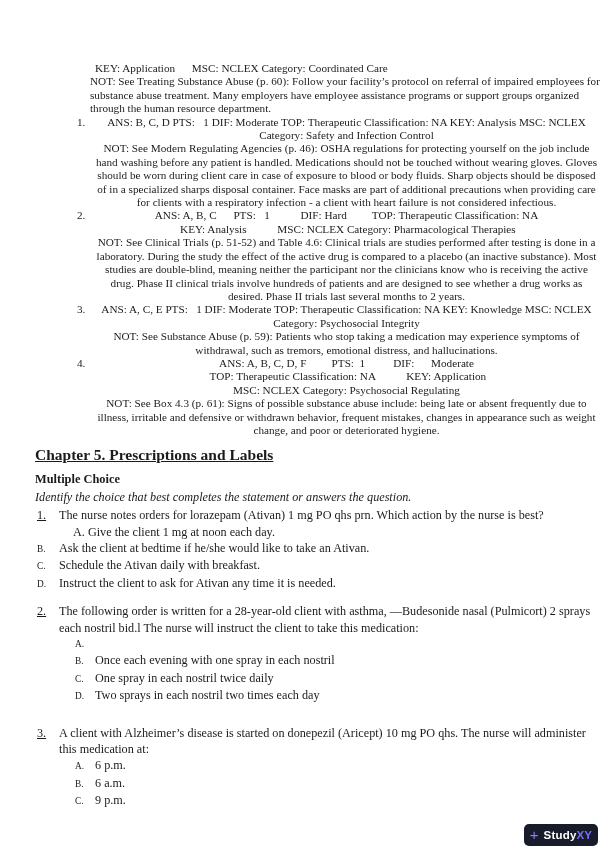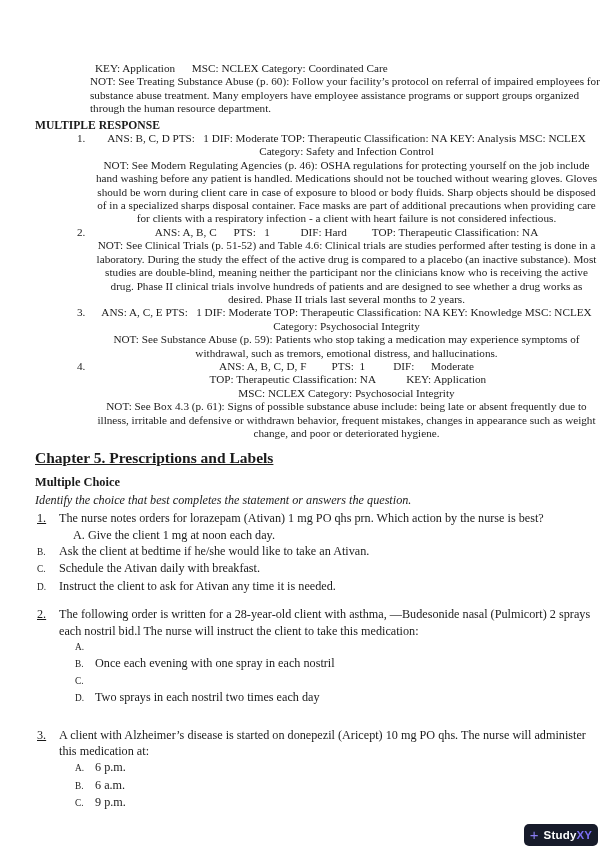--- a/index.html
+++ b/index.html
@@ -57,52 +57,52 @@
   .badge .wordmark { display:inline-flex; font-weight:bold; font-size:11.5px; letter-spacing:0.2px; }
 </style>
 </head>
 <body>
 
 <div class="page">
 
   <section class="ak">
     <div class="pre ak-keyline">KEY: Application      MSC: NCLEX Category: Coordinated Care</div>
     <div class="pre ak-not-top">NOT: See Treating Substance Abuse (p. 60): Follow your facility’s protocol on referral of impaired employees for substance abuse treatment. Many employers have employee assistance programs or support groups organized through the human resource department.</div>
-    <h2 class="ak-heading">MULTIPLE RESPONSE</h2>
 
     <div class="ak-item">
       <span class="ak-num">1.</span>
       <div class="ak-body">
         <div class="pre">ANS: B, C, D PTS:   1 DIF: Moderate TOP: Therapeutic Classification: NA KEY: Analysis MSC: NCLEX Category: Safety and Infection Control</div>
         <div class="pre">NOT: See Modern Regulating Agencies (p. 46): OSHA regulations for protecting yourself on the job include hand washing before any patient is handled. Medications should not be touched without wearing gloves. Gloves should be worn during client care in case of exposure to blood or body fluids. Sharp objects should be disposed of in a specialized sharps disposal container. Face masks are part of additional precautions when providing care for clients with a respiratory infection - a client with heart failure is not considered infectious.</div>
       </div>
     </div>
 
     <div class="ak-item">
       <span class="ak-num">2.</span>
       <div class="ak-body">
         <div class="pre">ANS: A, B, C      PTS:   1           DIF: Hard         TOP: Therapeutic Classification: NA</div>
+        <div class="pre"> KEY: Analysis           MSC: NCLEX Category: Pharmacological Therapies</div>
         <div class="pre">NOT: See Clinical Trials (p. 51-52) and Table 4.6: Clinical trials are studies performed after testing is done in a laboratory. During the study the effect of the active drug is compared to a placebo (an inactive substance). Most studies are double-blind, meaning neither the participant nor the clinicians know who is receiving the active drug. Phase II clinical trials involve hundreds of patients and are designed to see whether a drug works as desired. Phase II trials last several months to 2 years.</div>
       </div>
     </div>
 
     <div class="ak-item">
       <span class="ak-num">3.</span>
       <div class="ak-body">
         <div class="pre">ANS: A, C, E PTS:   1 DIF: Moderate TOP: Therapeutic Classification: NA KEY: Knowledge MSC: NCLEX Category: Psychosocial Integrity</div>
         <div class="pre">NOT: See Substance Abuse (p. 59): Patients who stop taking a medication may experience symptoms of withdrawal, such as tremors, emotional distress, and hallucinations.</div>
       </div>
     </div>
 
     <div class="ak-item">
       <span class="ak-num">4.</span>
       <div class="ak-body">
         <div class="pre">ANS: A, B, C, D, F         PTS:  1          DIF:      Moderate</div>
         <div class="pre"> TOP: Therapeutic Classification: NA           KEY: Application</div>
-        <div class="pre">MSC: NCLEX Category: Psychosocial Integrity</div>
+        <div class="pre">MSC: NCLEX Category: Psychosocial Regulating</div>
         <div class="pre">NOT: See Box 4.3 (p. 61): Signs of possible substance abuse include: being late or absent frequently due to illness, irritable and defensive or withdrawn behavior, frequent mistakes, changes in appearance such as weight change, and poor or deteriorated hygiene.</div>
       </div>
     </div>
   </section>
 
   <h1 class="chapter-heading">Chapter 5. Prescriptions and Labels</h1>
 
   <section class="mc">
     <h3 class="mc-heading">Multiple Choice</h3>
     <div class="instruction">Identify the choice that best completes the statement or answers the question.</div>
@@ -136,20 +136,21 @@
       </div>
       <div class="opt-row opt-level2">
         <span class="opt-letter">A.</span>
       </div>
       <div class="opt-row opt-level2">
         <span class="opt-letter">B.</span>
         <span>Once each evening with one spray in each nostril</span>
       </div>
       <div class="opt-row opt-level2">
         <span class="opt-letter">C.</span>
+        <span>One spray in each nostril twice daily</span>
       </div>
       <div class="opt-row opt-level2">
         <span class="opt-letter">D.</span>
         <span>Two sprays in each nostril two times each day</span>
       </div>
     </div>
 
     <div class="question-block gap-top">
       <div class="q">
         <span class="q-num">3.</span>

